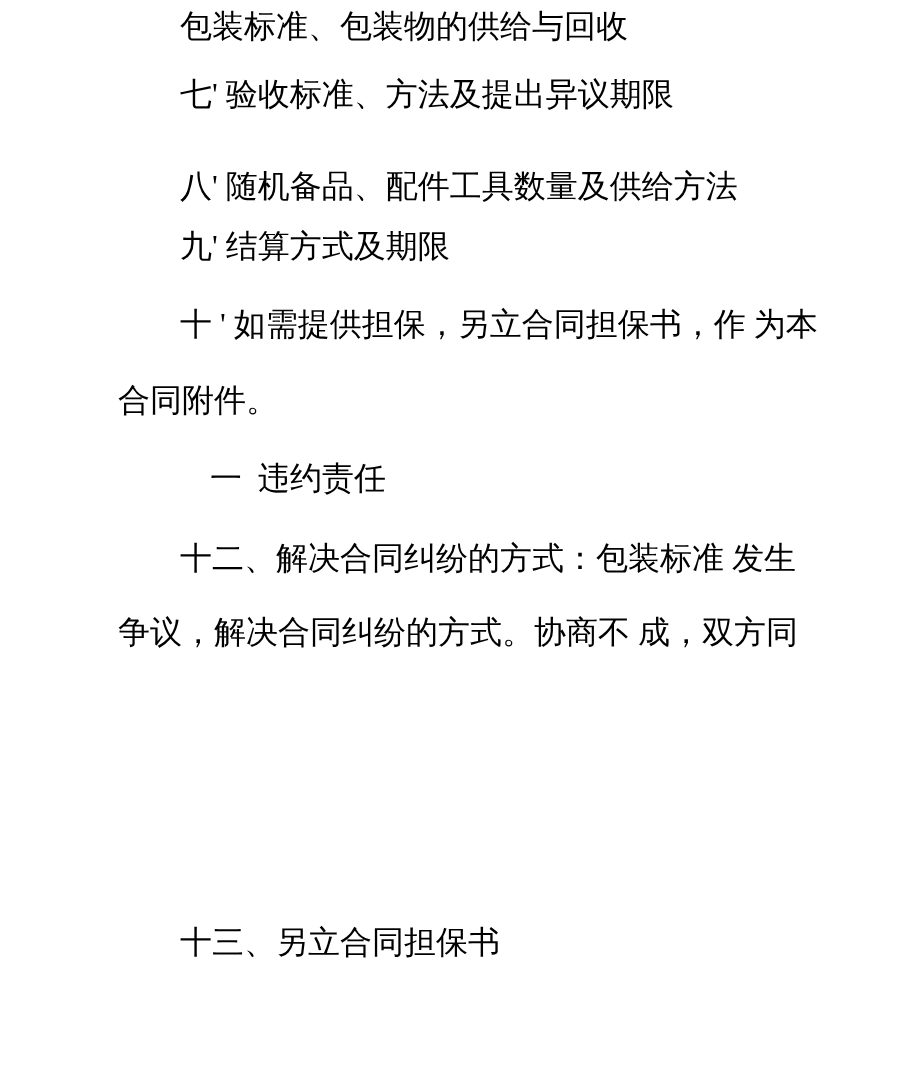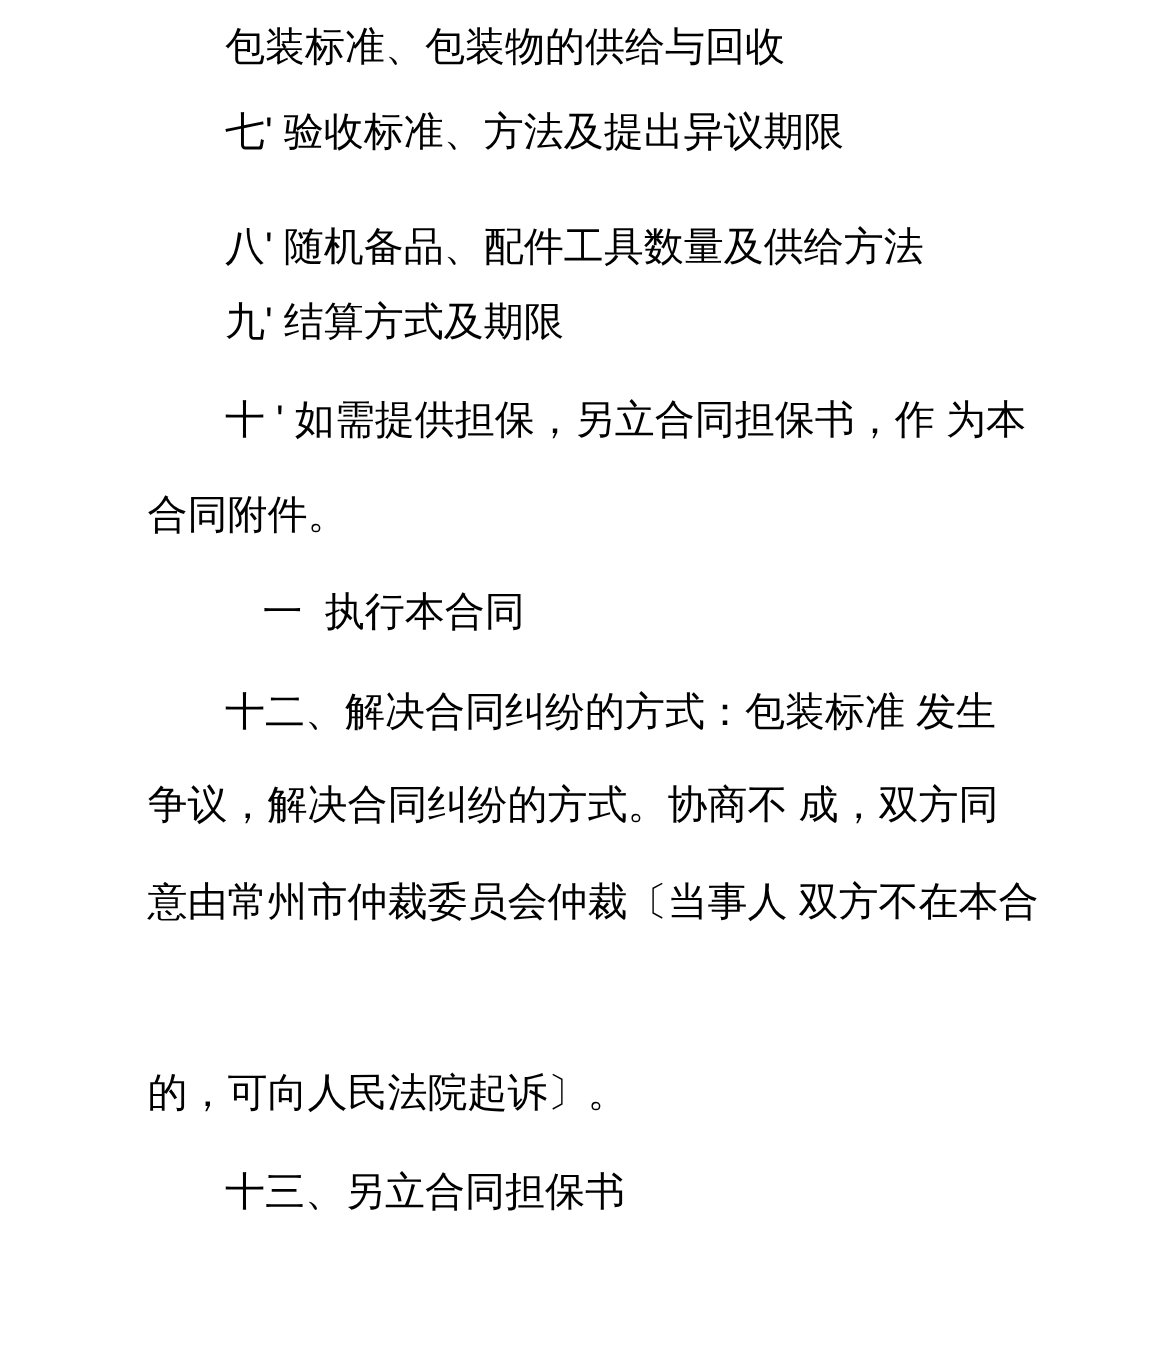--- a/index.html
+++ b/index.html
@@ -6,22 +6,21 @@
     margin: 0;
     padding: 0;
     background: #ffffff;
   }
   .page {
     position: relative;
     width: 920px;
     height: 958px;
     background: #ffffff;
     overflow: hidden;
-    font-family: Liberation Sans, sans-serif;
-    margin-top: 11px;
+    font-family: Liberation Serif, serif;
   }
   .line {
     position: absolute;
     white-space: pre;
     font-size: 32px;
     line-height: 36px;
     color: #000000;
     font-weight: 500;
     letter-spacing: 0px;
   }
@@ -44,20 +43,18 @@
 </head>
 <body>
 
 <div class="page">
   <div class="line l0">包装标准、包装物的供给与回收</div>
   <div class="line l1">七' 验收标准、方法及提出异议期限</div>
   <div class="line l2">八' 随机备品、配件工具数量及供给方法</div>
   <div class="line l3">九' 结算方式及期限</div>
   <div class="line l4">十 ' 如需提供担保，另立合同担保书，作 为本</div>
   <div class="line l5">合同附件。</div>
-  <div class="line l6">一  执行本合同</div>
+  <div class="line l6">一  违约责任</div>
   <div class="line l7">十二、解决合同纠纷的方式：包装标准 发生</div>
   <div class="line l8">争议，解决合同纠纷的方式。协商不 成，双方同</div>
-  <div class="line l9">意由常州市仲裁委员会仲裁〔当事人 双方不在本合</div>
-  <div class="line l11">的，可向人民法院起诉〕。</div>
   <div class="line l12">十三、另立合同担保书</div>
   <div class="line l13">供方</div>
 </div>
 
 </body></html>

